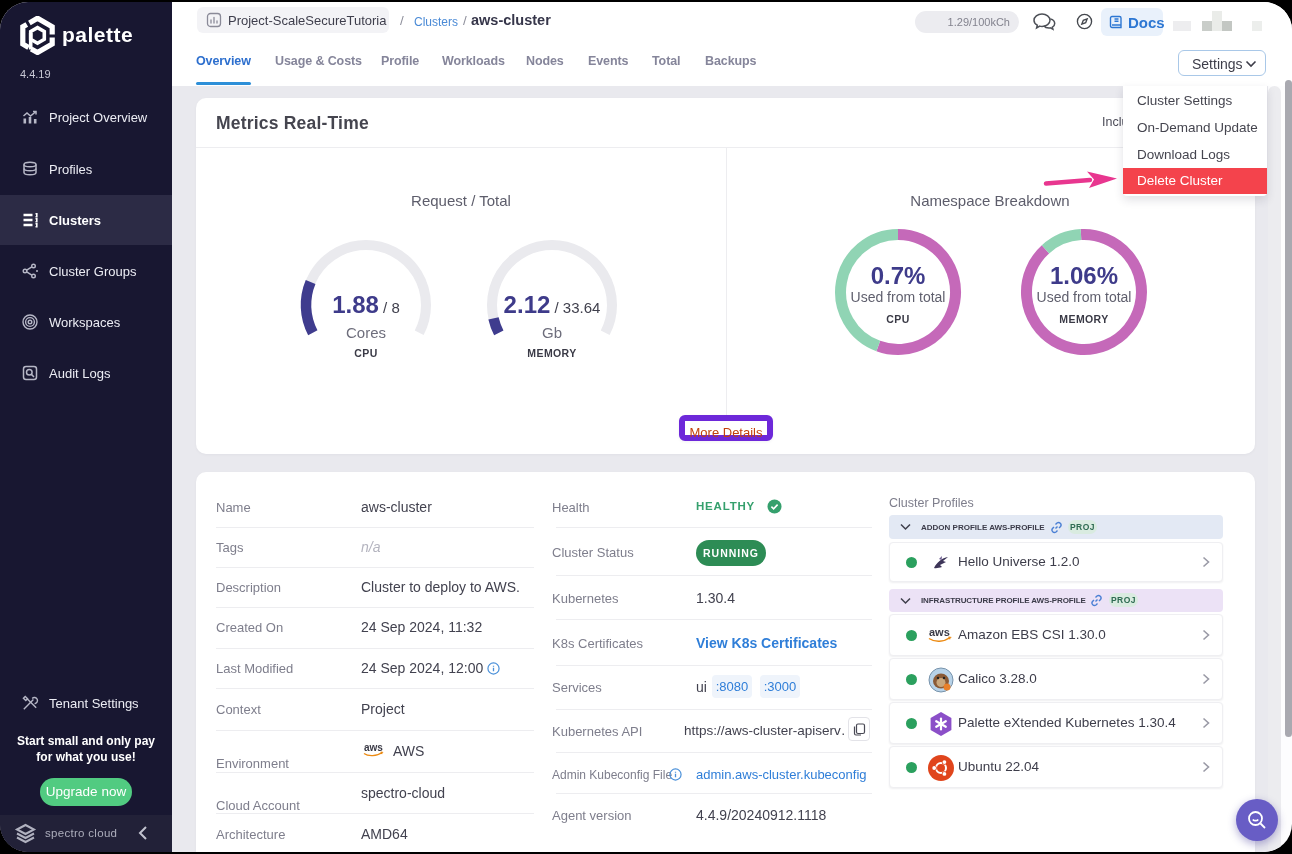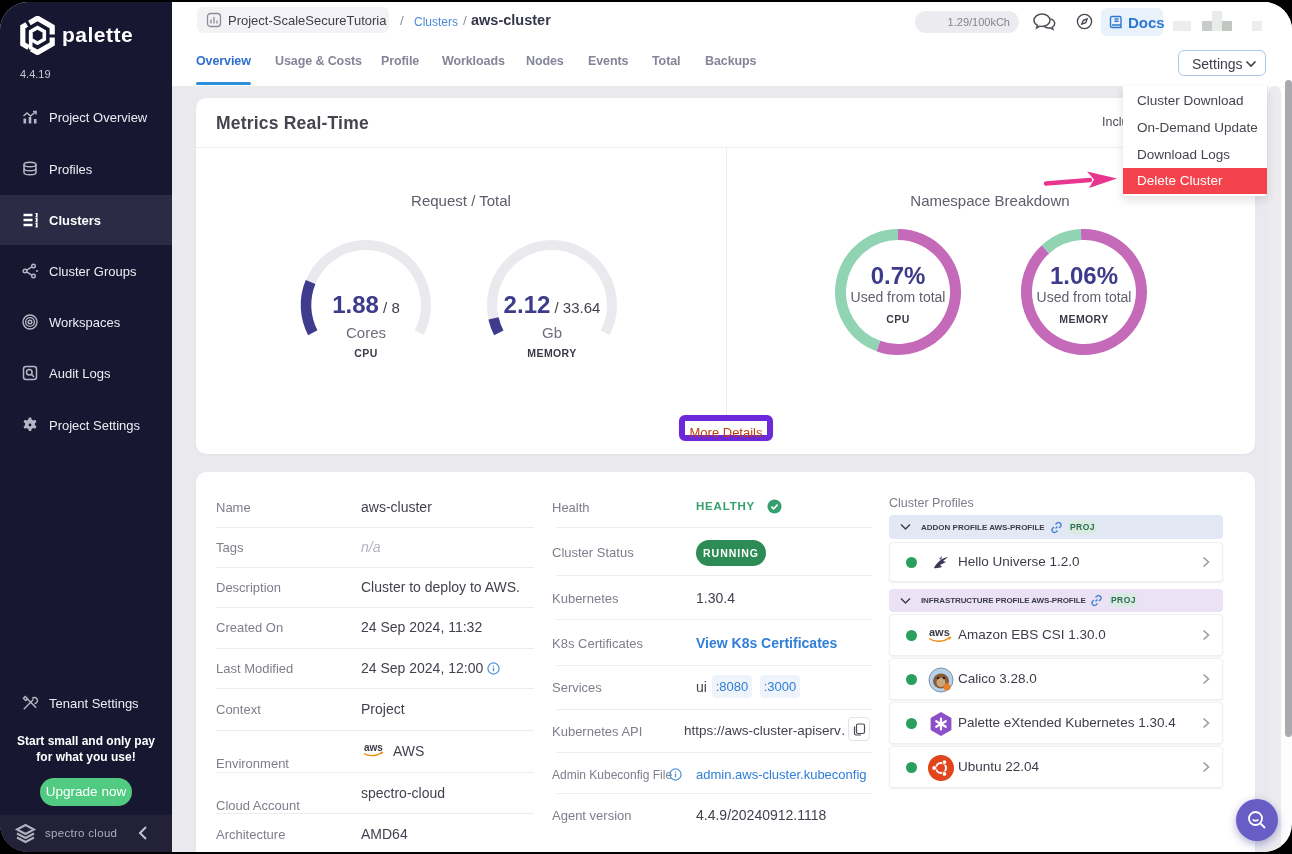--- a/index.html
+++ b/index.html
@@ -142,27 +142,20 @@
         </svg>
         <span>Workspaces</span>
       </div>
     <div class="nav" style="top:346px;">
         <svg viewBox="0 0 18 18" fill="none" stroke="#b6b7c6" stroke-width="1.5">
           <rect x="2.5" y="2.5" width="13" height="13" rx="2.5"></rect>
           <circle cx="8.3" cy="8.3" r="2.8"></circle>
           <path d="M10.4 10.4 L13 13"></path>
         </svg>
         <span>Audit Logs</span>
-      </div>
-    <div class="nav" style="top:398px;">
-        <svg viewBox="0 0 18 18" fill="#b6b7c6">
-          <path d="M9 5.8 a3.2 3.2 0 1 0 0 6.4 a3.2 3.2 0 1 0 0 -6.4 z M9 7.6 a1.4 1.4 0 1 1 0 2.8 a1.4 1.4 0 1 1 0 -2.8 z" fill-rule="evenodd"></path>
-          <path d="M7.8 1.5 h2.4 l0.4 2 a5.6 5.6 0 0 1 1.7 1 l2-0.7 l1.2 2.1 l-1.6 1.4 a5.6 5.6 0 0 1 0 1.9 l1.6 1.4 l-1.2 2.1 l-2-0.7 a5.6 5.6 0 0 1 -1.7 1 l-0.4 2 h-2.4 l-0.4-2 a5.6 5.6 0 0 1 -1.7-1 l-2 0.7 l-1.2-2.1 l1.6-1.4 a5.6 5.6 0 0 1 0-1.9 l-1.6-1.4 l1.2-2.1 l2 0.7 a5.6 5.6 0 0 1 1.7-1 z M9 6.2 a2.8 2.8 0 1 1 0 5.6 a2.8 2.8 0 1 1 0-5.6" fill-rule="evenodd"></path>
-        </svg>
-        <span>Project Settings</span>
       </div>
     <div class="nav" style="top:676px;">
         <svg viewBox="0 0 18 18" fill="none" stroke="#b6b7c6" stroke-width="1.4">
           <path d="M2.8 15.2 L12.4 5.6"></path>
           <path d="M11.2 4.4 a3.1 3.1 0 1 1 2.4 5.3"></path>
           <path d="M5.6 4.2 L15.2 13.8 M4.2 2.4 L2.4 4.2 L4.8 6.6 L6.6 4.8 Z"></path>
         </svg>
         <span>Tenant Settings</span>
       </div>
     <div class="abs" style="left:0; top:731px; width:172px; text-align:center; color:#fff; font-size:12px; font-weight:bold; line-height:16px;">Start small and only pay<br>for what you use!</div>
@@ -381,21 +374,21 @@
         </svg>
       <div class="ptxt">Ubuntu 22.04</div>
       <svg class="pchev" viewBox="0 0 8 12" fill="none" stroke="#9a9aa6" stroke-width="1.6">
           <path d="M1.5 1.5 L6.5 6 L1.5 10.5"></path>
         </svg>
     </div>
   </div>
   <div id="gutter"></div>
   <div id="thumb"></div>
   <div id="dropdown" style="position:absolute; left:1123px; top:84px; width:144px; height:110px; background:#fff; border-radius:0 0 4px 4px; box-shadow:0 4px 10px rgba(40,40,70,0.14);">
-    <div class="abs" style="left:14px; top:7px; font-size:13.5px; color:#45454f;">Cluster Download</div>
+    <div class="abs" style="left:14px; top:7px; font-size:13.5px; color:#45454f;">Cluster Settings</div>
     <div class="abs" style="left:14px; top:34px; font-size:13.5px; color:#45454f;">On-Demand Update</div>
     <div class="abs" style="left:14px; top:61px; font-size:13.5px; color:#45454f;">Download Logs</div>
     <div class="abs" style="left:0; top:82px; width:144px; height:26px; background:#f4434c;">
       <div class="abs" style="left:14px; top:5px; font-size:13.5px; color:#fff;">Delete Cluster</div>
     </div>
   </div>
   <svg class="abs" style="left:1040px; top:166px;" width="82" height="26" viewBox="0 0 82 26">
     <path d="M6 15.5 L50 12" stroke="#e8368f" stroke-width="4.5" stroke-linecap="round"></path>
     <path d="M47 3.5 L77 10.5 L49 20 L54 11.5 Z" fill="#e8368f"></path>
   </svg>

